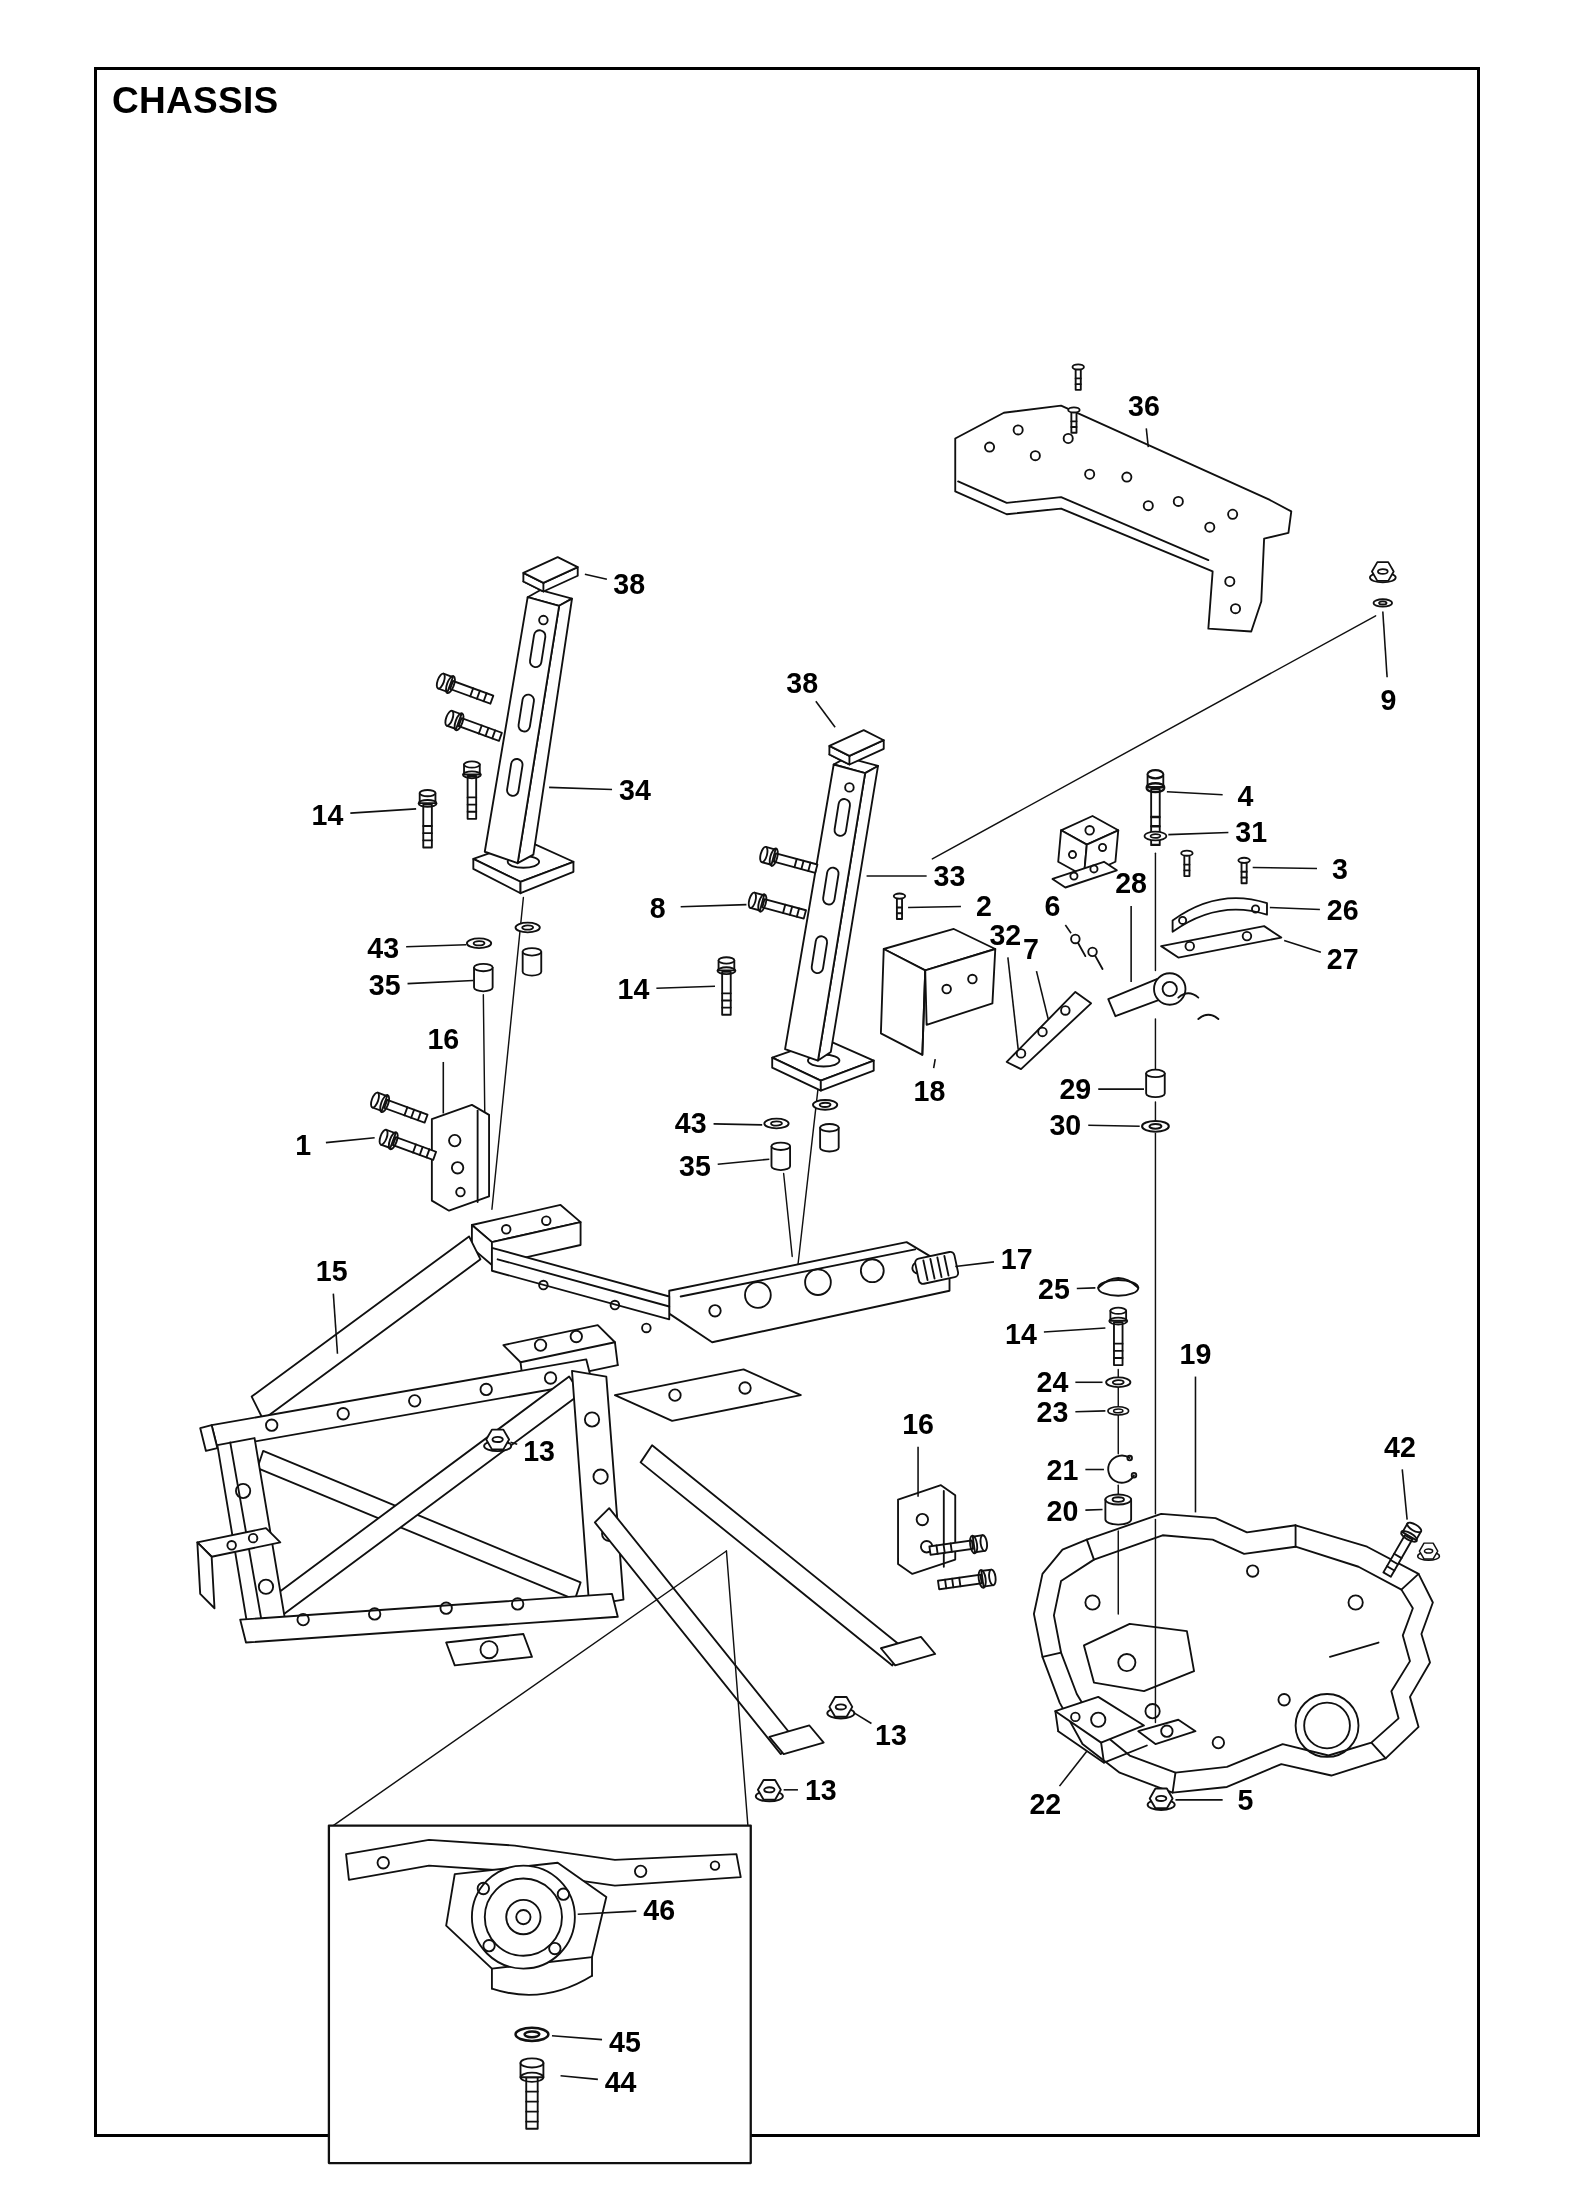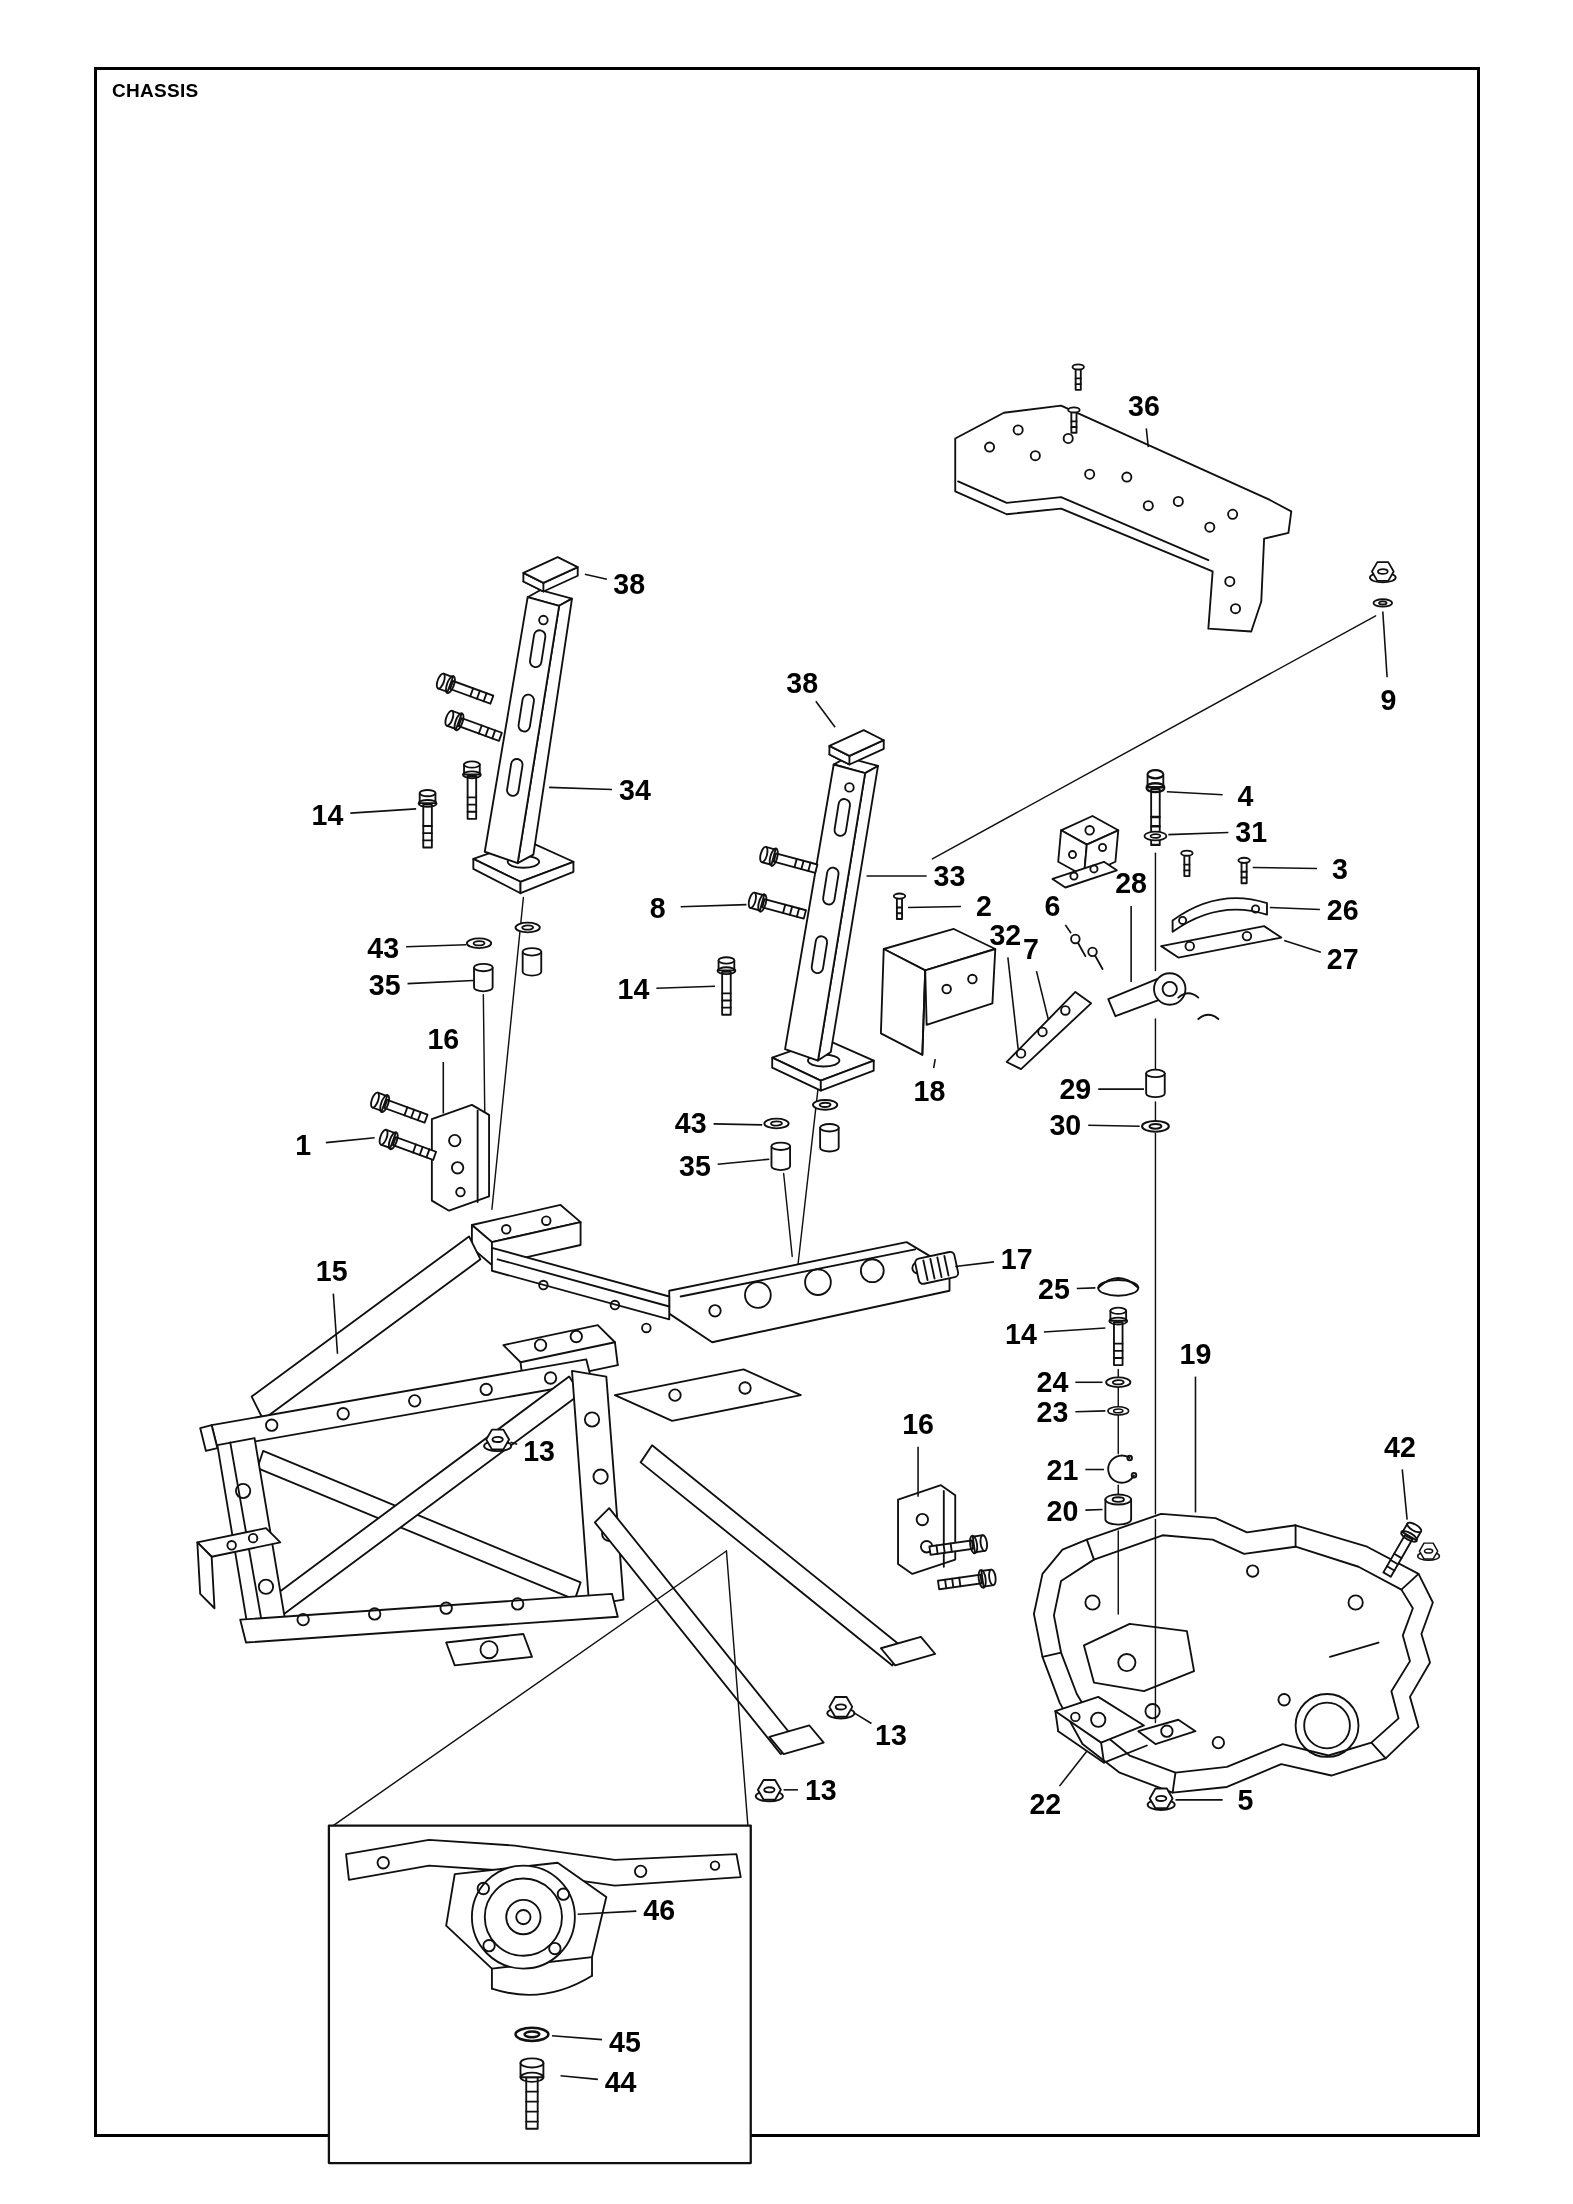--- a/index.html
+++ b/index.html
@@ -14,21 +14,21 @@
   }
   .border-frame {
     position: absolute;
     left: 94px; top: 67px;
     width: 1386px; height: 2070px;
     border: 3px solid #000;
   }
   .page-title {
     position: absolute;
     left: 112px; top: 80px;
-    font-size: 19px;
+    font-size: 37px;
     font-weight: 700;
     color: #000;
     letter-spacing: 0.3px;
   }
   .art-svg {
     position: absolute;
     left: 0; top: 0;
     width: 1573px; height: 2204px;
   }
   .part-label {

